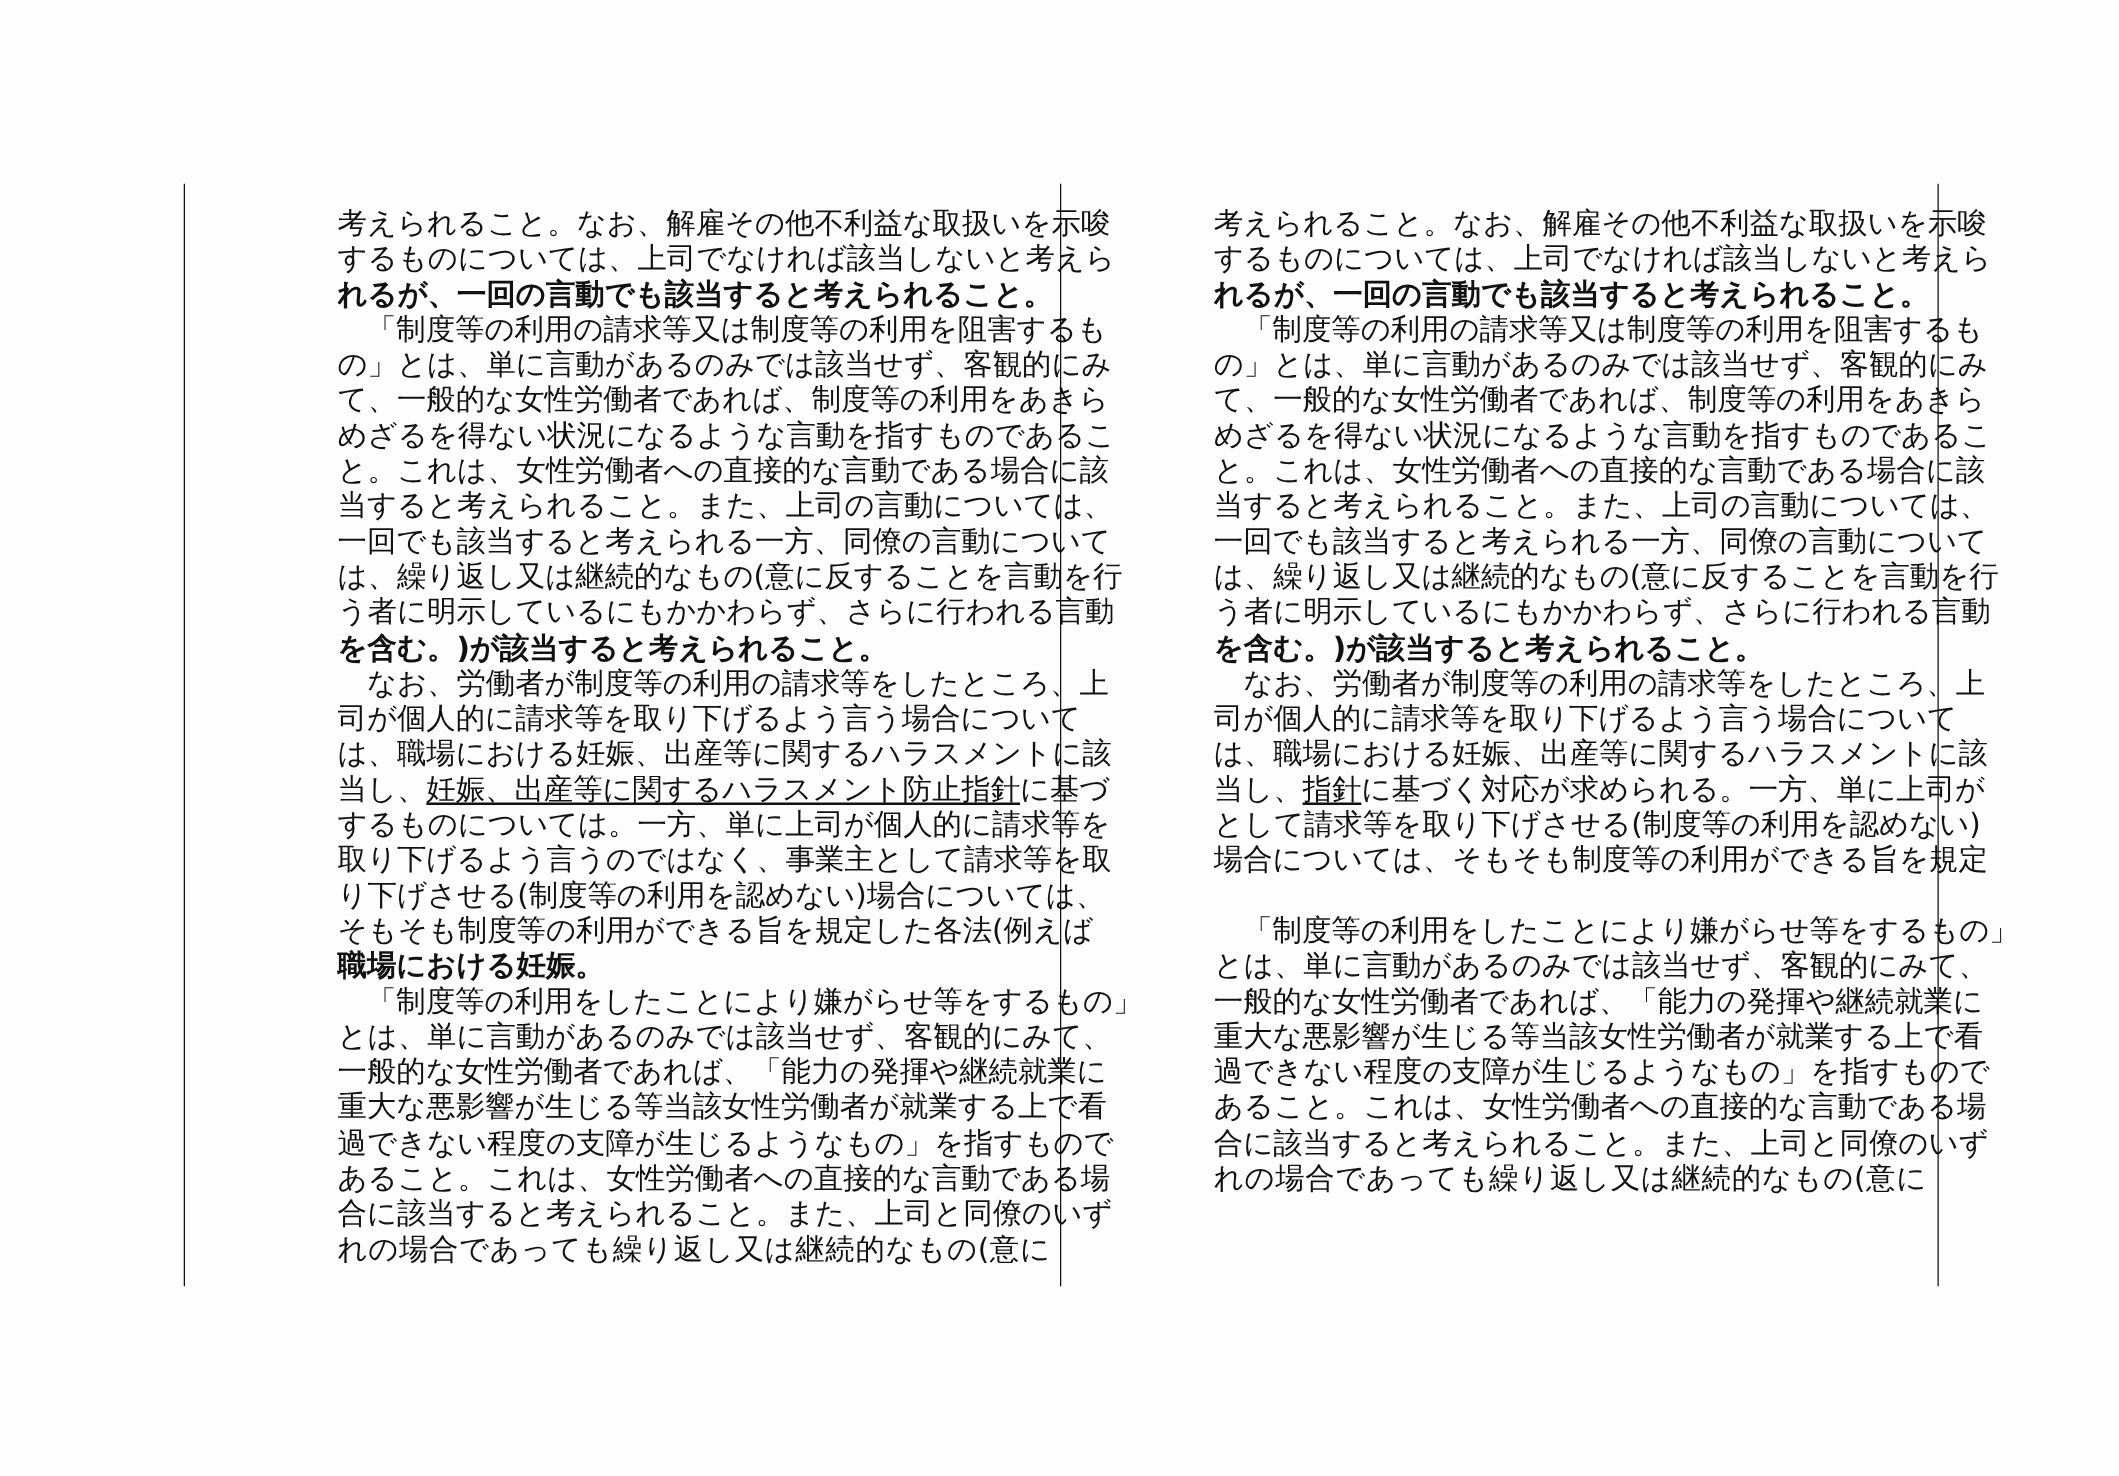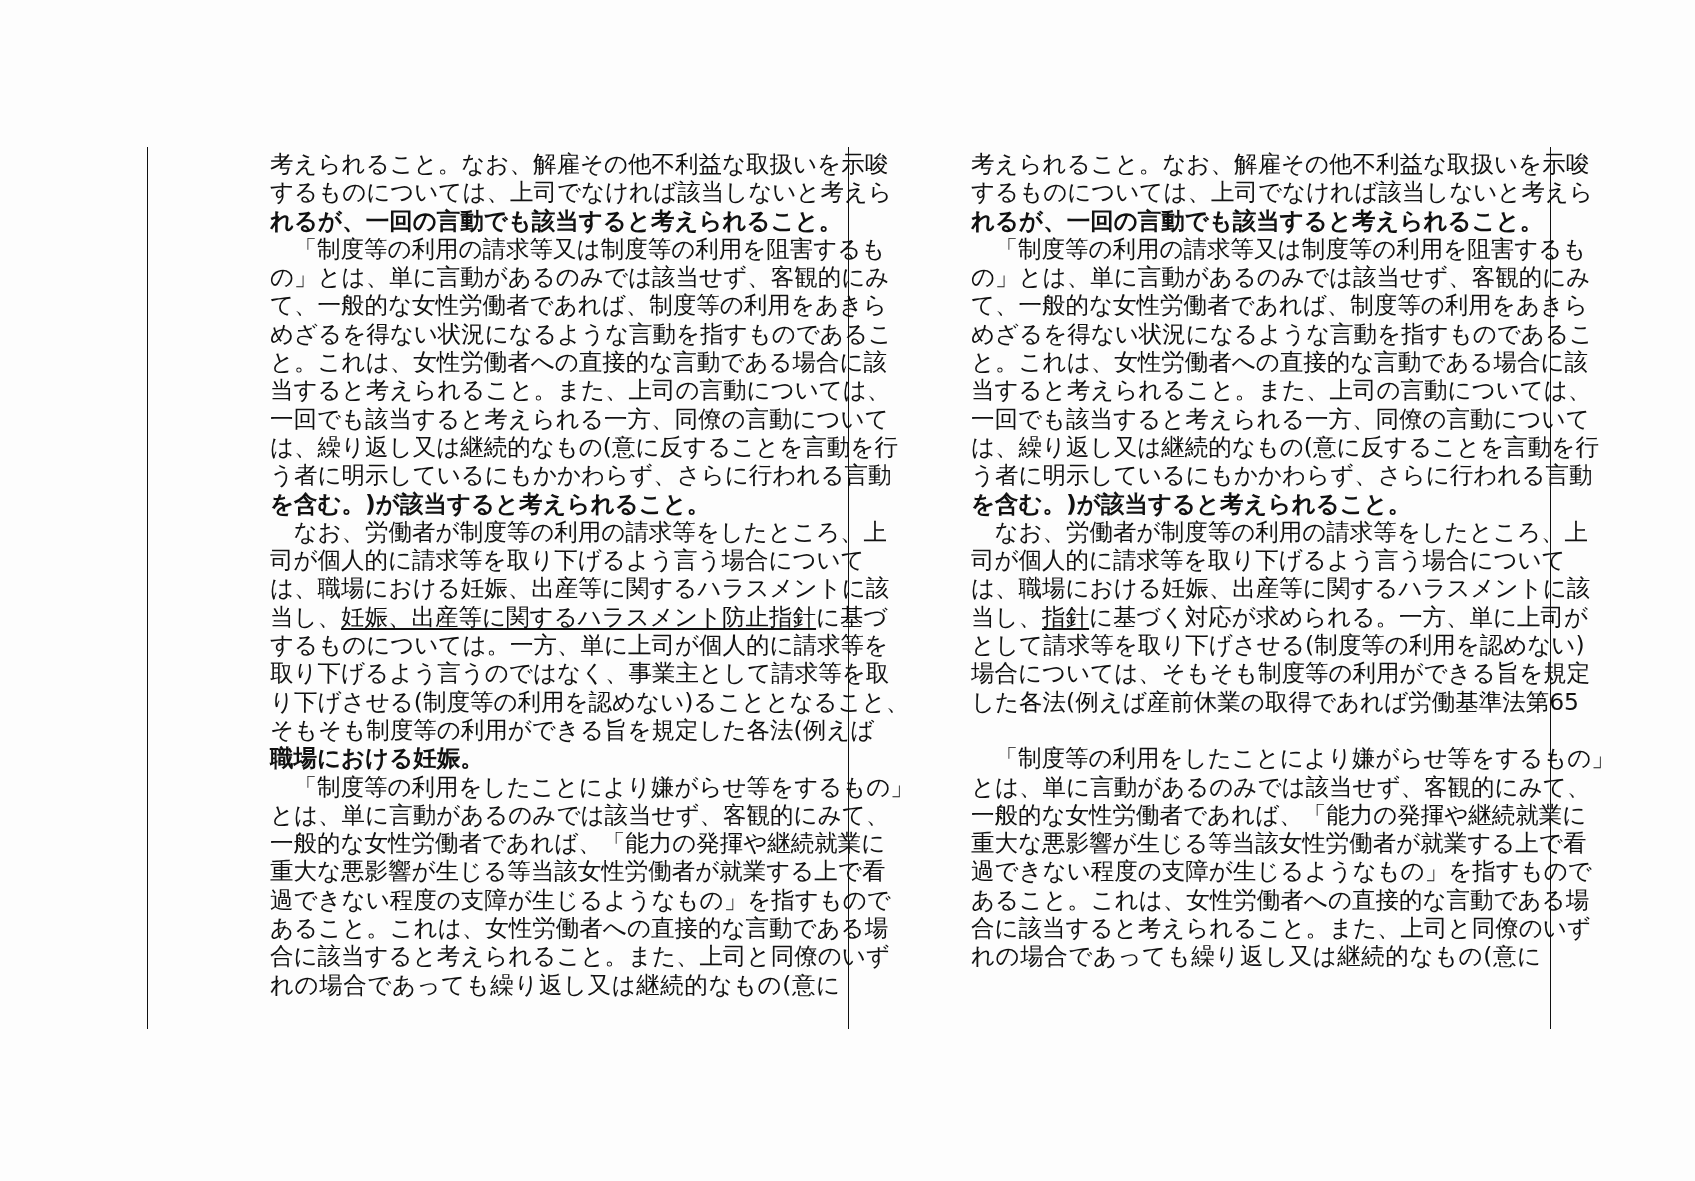--- a/index.html
+++ b/index.html
@@ -13,21 +13,21 @@
     }
     .vline {
       position: absolute;
       width: 1px;
       background: #111;
       top: 147px;
       height: 882px;
     }
     .column {
       position: absolute;
-      top: 150px;
+      top: 164px;
       width: 570px;
     }
     .col-left { left: 270px; }
     .col-right { left: 971px; }
     .line {
       height: 28.3px;
       line-height: 28.3px;
       font-size: 23.5px;
       white-space: nowrap;
       text-align: justify;
@@ -59,21 +59,21 @@
     <div class="line"><span>一回でも該当すると考えられる一方、同僚の言動について</span></div>
     <div class="line"><span>は、繰り返し又は継続的なもの(意に反することを言動を行</span></div>
     <div class="line"><span>う者に明示しているにもかかわらず、さらに行われる言動</span></div>
     <div class="line last"><span>を含む。)が該当すると考えられること。</span></div>
     <div class="line"><span>　なお、労働者が制度等の利用の請求等をしたところ、上</span></div>
     <div class="line"><span>司が個人的に請求等を取り下げるよう言う場合について</span></div>
     <div class="line"><span>は、職場における妊娠、出産等に関するハラスメントに該</span></div>
     <div class="line"><span>当し、</span><span class="u">妊娠、出産等に関するハラスメント防止指針</span><span>に基づ</span></div>
     <div class="line"><span>するものについては。一方、単に上司が個人的に請求等を</span></div>
     <div class="line"><span>取り下げるよう言うのではなく、事業主として請求等を取</span></div>
-    <div class="line"><span>り下げさせる(制度等の利用を認めない)ることとなること、</span></div>
+    <div class="line"><span>り下げさせる(制度等の利用を認めない)場合については、</span></div>
     <div class="line"><span>そもそも制度等の利用ができる旨を規定した各法(例えば</span></div>
     <div class="line last"><span>職場における妊娠。</span></div>
     <div class="line"><span>　「制度等の利用をしたことにより嫌がらせ等をするもの」</span></div>
     <div class="line"><span>とは、単に言動があるのみでは該当せず、客観的にみて、</span></div>
     <div class="line"><span>一般的な女性労働者であれば、「能力の発揮や継続就業に</span></div>
     <div class="line"><span>重大な悪影響が生じる等当該女性労働者が就業する上で看</span></div>
     <div class="line"><span>過できない程度の支障が生じるようなもの」を指すもので</span></div>
     <div class="line"><span>あること。これは、女性労働者への直接的な言動である場</span></div>
     <div class="line"><span>合に該当すると考えられること。また、上司と同僚のいず</span></div>
     <div class="line"><span>れの場合であっても繰り返し又は継続的なもの(意に</span></div>
@@ -91,21 +91,20 @@
     <div class="line"><span>一回でも該当すると考えられる一方、同僚の言動について</span></div>
     <div class="line"><span>は、繰り返し又は継続的なもの(意に反することを言動を行</span></div>
     <div class="line"><span>う者に明示しているにもかかわらず、さらに行われる言動</span></div>
     <div class="line last"><span>を含む。)が該当すると考えられること。</span></div>
     <div class="line"><span>　なお、労働者が制度等の利用の請求等をしたところ、上</span></div>
     <div class="line"><span>司が個人的に請求等を取り下げるよう言う場合について</span></div>
     <div class="line"><span>は、職場における妊娠、出産等に関するハラスメントに該</span></div>
     <div class="line"><span>当し、</span><span class="u">指針</span><span>に基づく対応が求められる。一方、単に上司が</span></div>
     <div class="line"><span>として請求等を取り下げさせる(制度等の利用を認めない)</span></div>
     <div class="line"><span>場合については、そもそも制度等の利用ができる旨を規定</span></div>
-    <div class="line"><span>した各法(例えば産前休業の取得であれば労働基準法第65</span></div>
     <div class="line blank"><span></span>&nbsp;</div>
     <div class="line"><span>　「制度等の利用をしたことにより嫌がらせ等をするもの」</span></div>
     <div class="line"><span>とは、単に言動があるのみでは該当せず、客観的にみて、</span></div>
     <div class="line"><span>一般的な女性労働者であれば、「能力の発揮や継続就業に</span></div>
     <div class="line"><span>重大な悪影響が生じる等当該女性労働者が就業する上で看</span></div>
     <div class="line"><span>過できない程度の支障が生じるようなもの」を指すもので</span></div>
     <div class="line"><span>あること。これは、女性労働者への直接的な言動である場</span></div>
     <div class="line"><span>合に該当すると考えられること。また、上司と同僚のいず</span></div>
     <div class="line"><span>れの場合であっても繰り返し又は継続的なもの(意に</span></div>
   </div>

